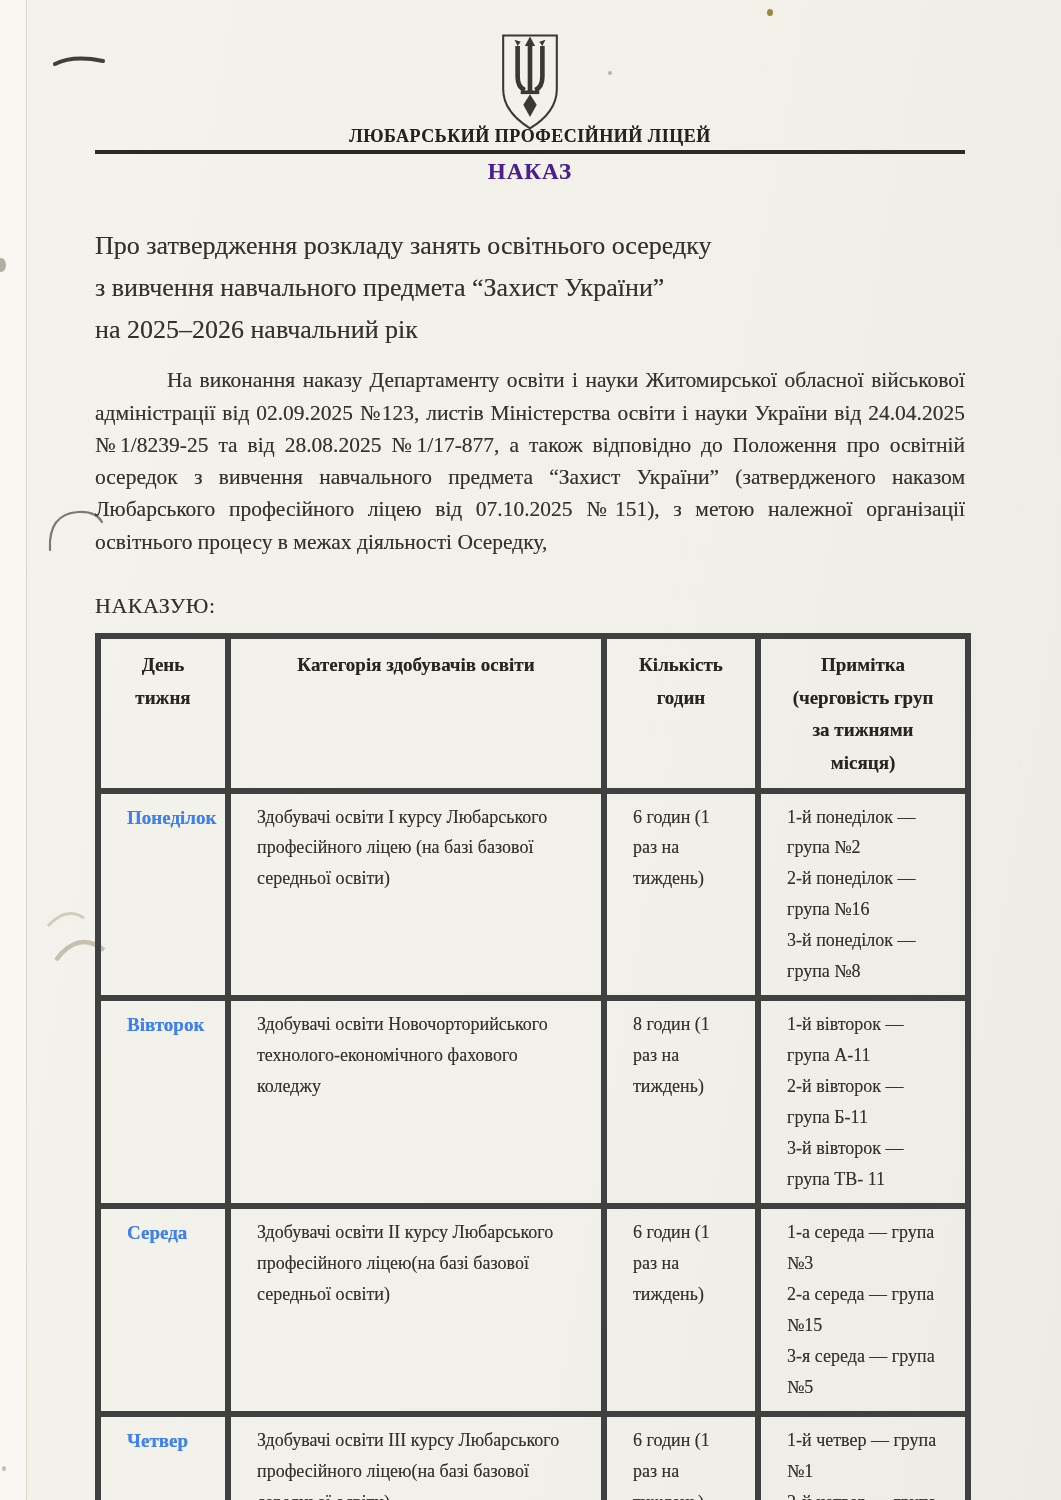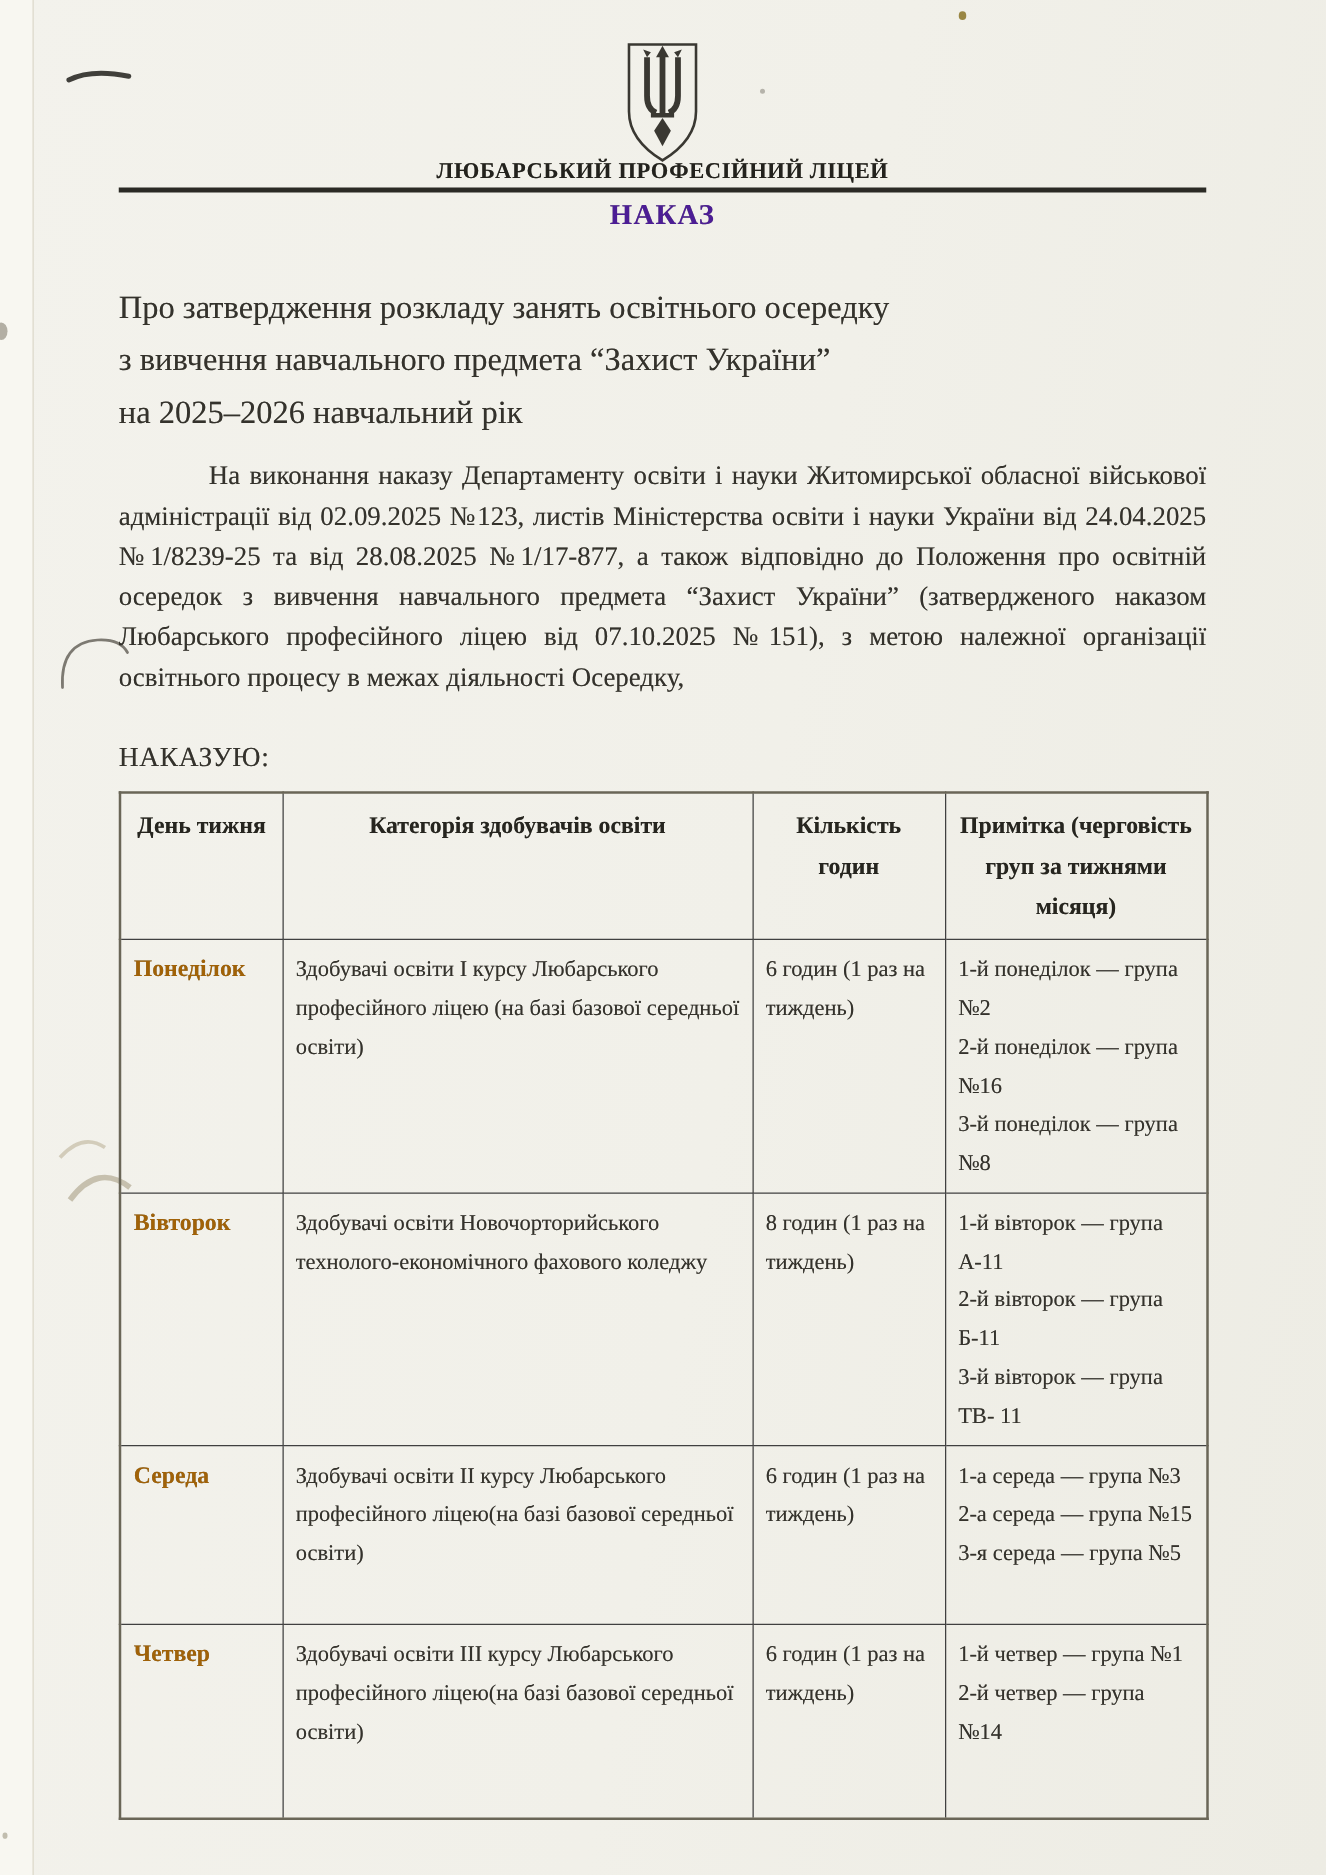--- a/index.html
+++ b/index.html
@@ -23,28 +23,28 @@
   .date-row{display:flex;justify-content:space-between;font-size:21px;margin-top:7px;}
   .subject{margin-top:40px;font-size:26px;line-height:1.62;}
   .preamble{margin-top:13px;font-size:21.5px;line-height:1.5;
     text-align:justify;text-indent:72px;}
   .order-keyword{margin-top:35px;font-size:22px;letter-spacing:.5px;}
   .item1{margin-top:31px;font-size:21.5px;line-height:1.58;text-align:justify;}
   table.schedule{margin-top:14px;border-collapse:collapse;width:870px;
     table-layout:fixed;font-size:18px;}
   table.schedule col.c1{width:130px;} table.schedule col.c2{width:376px;}
   table.schedule col.c3{width:154px;} table.schedule col.c4{width:210px;}
-  table.schedule th,table.schedule td{border:1px solid #404040;
-    vertical-align:top;padding:8px 10px;line-height:1.72;}
+  table.schedule th,table.schedule td{border:6px solid #404040;
+    vertical-align:top;padding:8px 26px;line-height:1.72;}
   table.schedule{border:2px solid #6a6657;}
   th{font-size:19px;font-weight:bold;color:#26251f;text-align:center;
     padding-top:10px !important;}
   tr.hdr{height:80px;}
   tr.r1{height:138px;} tr.r2{height:144px;} tr.r3{height:143px;} tr.r4{height:155px;}
-  td.day{font-weight:bold;font-size:19px;color:#a16207;}
+  td.day{font-weight:bold;font-size:19px;color:#3b82f6;}
   td.note div{margin:0;}
 </style>
 </head>
 <body>
 
 <div class="edge-strip artifact"></div>
 <svg class="artifact" style="left:53px;top:52px;" width="54" height="18" viewBox="0 0 54 18">
     <path d="M2 12 Q20 3 50 9" stroke="#2c2b27" stroke-width="4" fill="none" stroke-linecap="round" opacity=".9"></path>
   </svg>
 <svg class="artifact" style="left:44px;top:500px;" width="66" height="58" viewBox="0 0 66 58">

